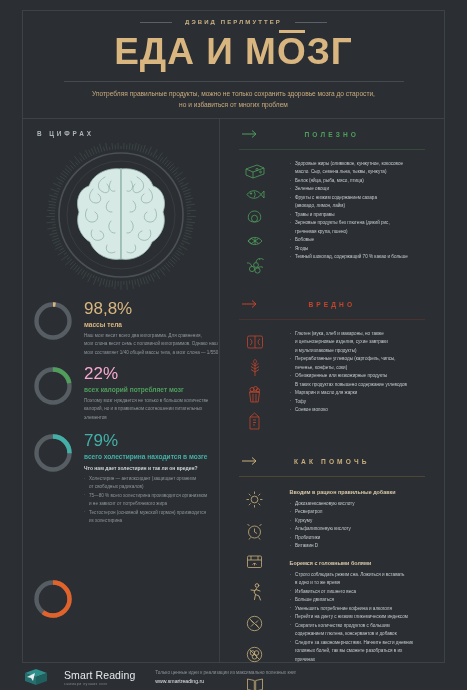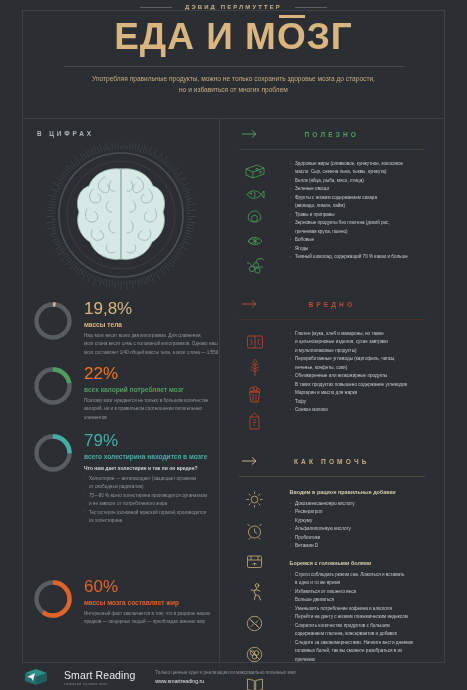--- a/index.html
+++ b/index.html
@@ -14,21 +14,21 @@
     width: 467px; height: 690px;
     background: #2b2f33;
   }
 
   
   .header {
     position: absolute; left: 22px; top: 10px;
     width: 423px; height: 120px;
     border: 1px solid #3d4247;
     border-bottom: none;
-    padding-top: 10px;
+    padding-top: 25px;
   }
   .kicker-row {
     display: flex; align-items: center; justify-content: center;
     gap: 8px;
     margin-top: -17px;
   }
   .kicker-rule { height: 1px; width: 32px; background: #5a6066; }
   .kicker {
     color: #cbb184; font-size: 6px; letter-spacing: 2.1px;
     font-weight: bold; white-space: nowrap;
@@ -360,37 +360,37 @@
           </g>
         </svg>
       </div>
 
       <div class="stat" style="top:180px">
         <svg class="ring" viewBox="0 0 44 44">
           <circle cx="22" cy="22" r="16.5" fill="none" stroke="#565d63" stroke-width="4.4"></circle>
           <circle cx="22" cy="22" r="16.5" fill="none" stroke="#d9b680" stroke-width="4.4" stroke-dasharray="2.6 101" transform="rotate(-90 22 22)"></circle>
         </svg>
         <div class="scont">
-          <div class="pct" style="color:#d9b680">19,8%</div>
+          <div class="pct" style="color:#d9b680">98,8%</div>
           <div class="cap" style="color:#d9b680">массы тела</div>
           <div class="desc">
             <span class="b">Наш мозг весит всего два килограмма. Для сравнения,</span>
             <span class="b">мозг слона весит семь с половиной килограммов. Однако наш</span>
             <span class="b">мозг составляет 1/40 общей массы тела, а мозг слона — 1/550</span>
           </div>
         </div>
       </div>
 
       <div class="stat" style="top:245px">
         <svg class="ring" viewBox="0 0 44 44">
           <circle cx="22" cy="22" r="16.5" fill="none" stroke="#565d63" stroke-width="4.4"></circle>
           <circle cx="22" cy="22" r="16.5" fill="none" stroke="#4f9e5c" stroke-width="4.4" stroke-dasharray="22.8 80" transform="rotate(-90 22 22)"></circle>
         </svg>
         <div class="scont">
-          <div class="pct" style="color:#f97316">22%</div>
+          <div class="pct" style="color:#f9a8d4">22%</div>
           <div class="cap" style="color:#4f9e5c">всех калорий потребляет мозг</div>
           <div class="desc">
             <span class="b">Поэтому мозг нуждается не только в большом количестве</span>
             <span class="b">калорий, но и в правильном соотношении питательных</span>
             <span class="b">элементов</span>
           </div>
         </div>
       </div>
 
       <div class="stat" style="top:312px">
@@ -411,28 +411,20 @@
             <div>из холестирина</div>
           </div>
         </div>
       </div>
 
       <div class="stat" style="top:458px">
         <svg class="ring" viewBox="0 0 44 44">
           <circle cx="22" cy="22" r="16.5" fill="none" stroke="#565d63" stroke-width="4.4"></circle>
           <circle cx="22" cy="22" r="16.5" fill="none" stroke="#e2622a" stroke-width="4.4" stroke-dasharray="62.2 41" transform="rotate(-90 22 22)"></circle>
         </svg>
-        <div class="scont">
-          <div class="pct" style="color:#e2622a">60%</div>
-          <div class="cap" style="color:#e2622a">массы мозга составляет жир</div>
-          <div class="desc">
-            <span class="b">Интересный факт заключается в том, что в рационе наших</span>
-            <span class="b">предков — пещерных людей — преобладал именно жир</span>
-          </div>
-        </div>
       </div>
     </div>
 
     <div class="col-right">
 
       <div>
         <div class="sec-head">
           <svg class="arrow" viewBox="0 0 17 9">
             <path d="M0 4.5 H14 M10 1 L14 4.5 L10 8" fill="none" stroke="#4f9e5c" stroke-width="1"></path>
           </svg>

